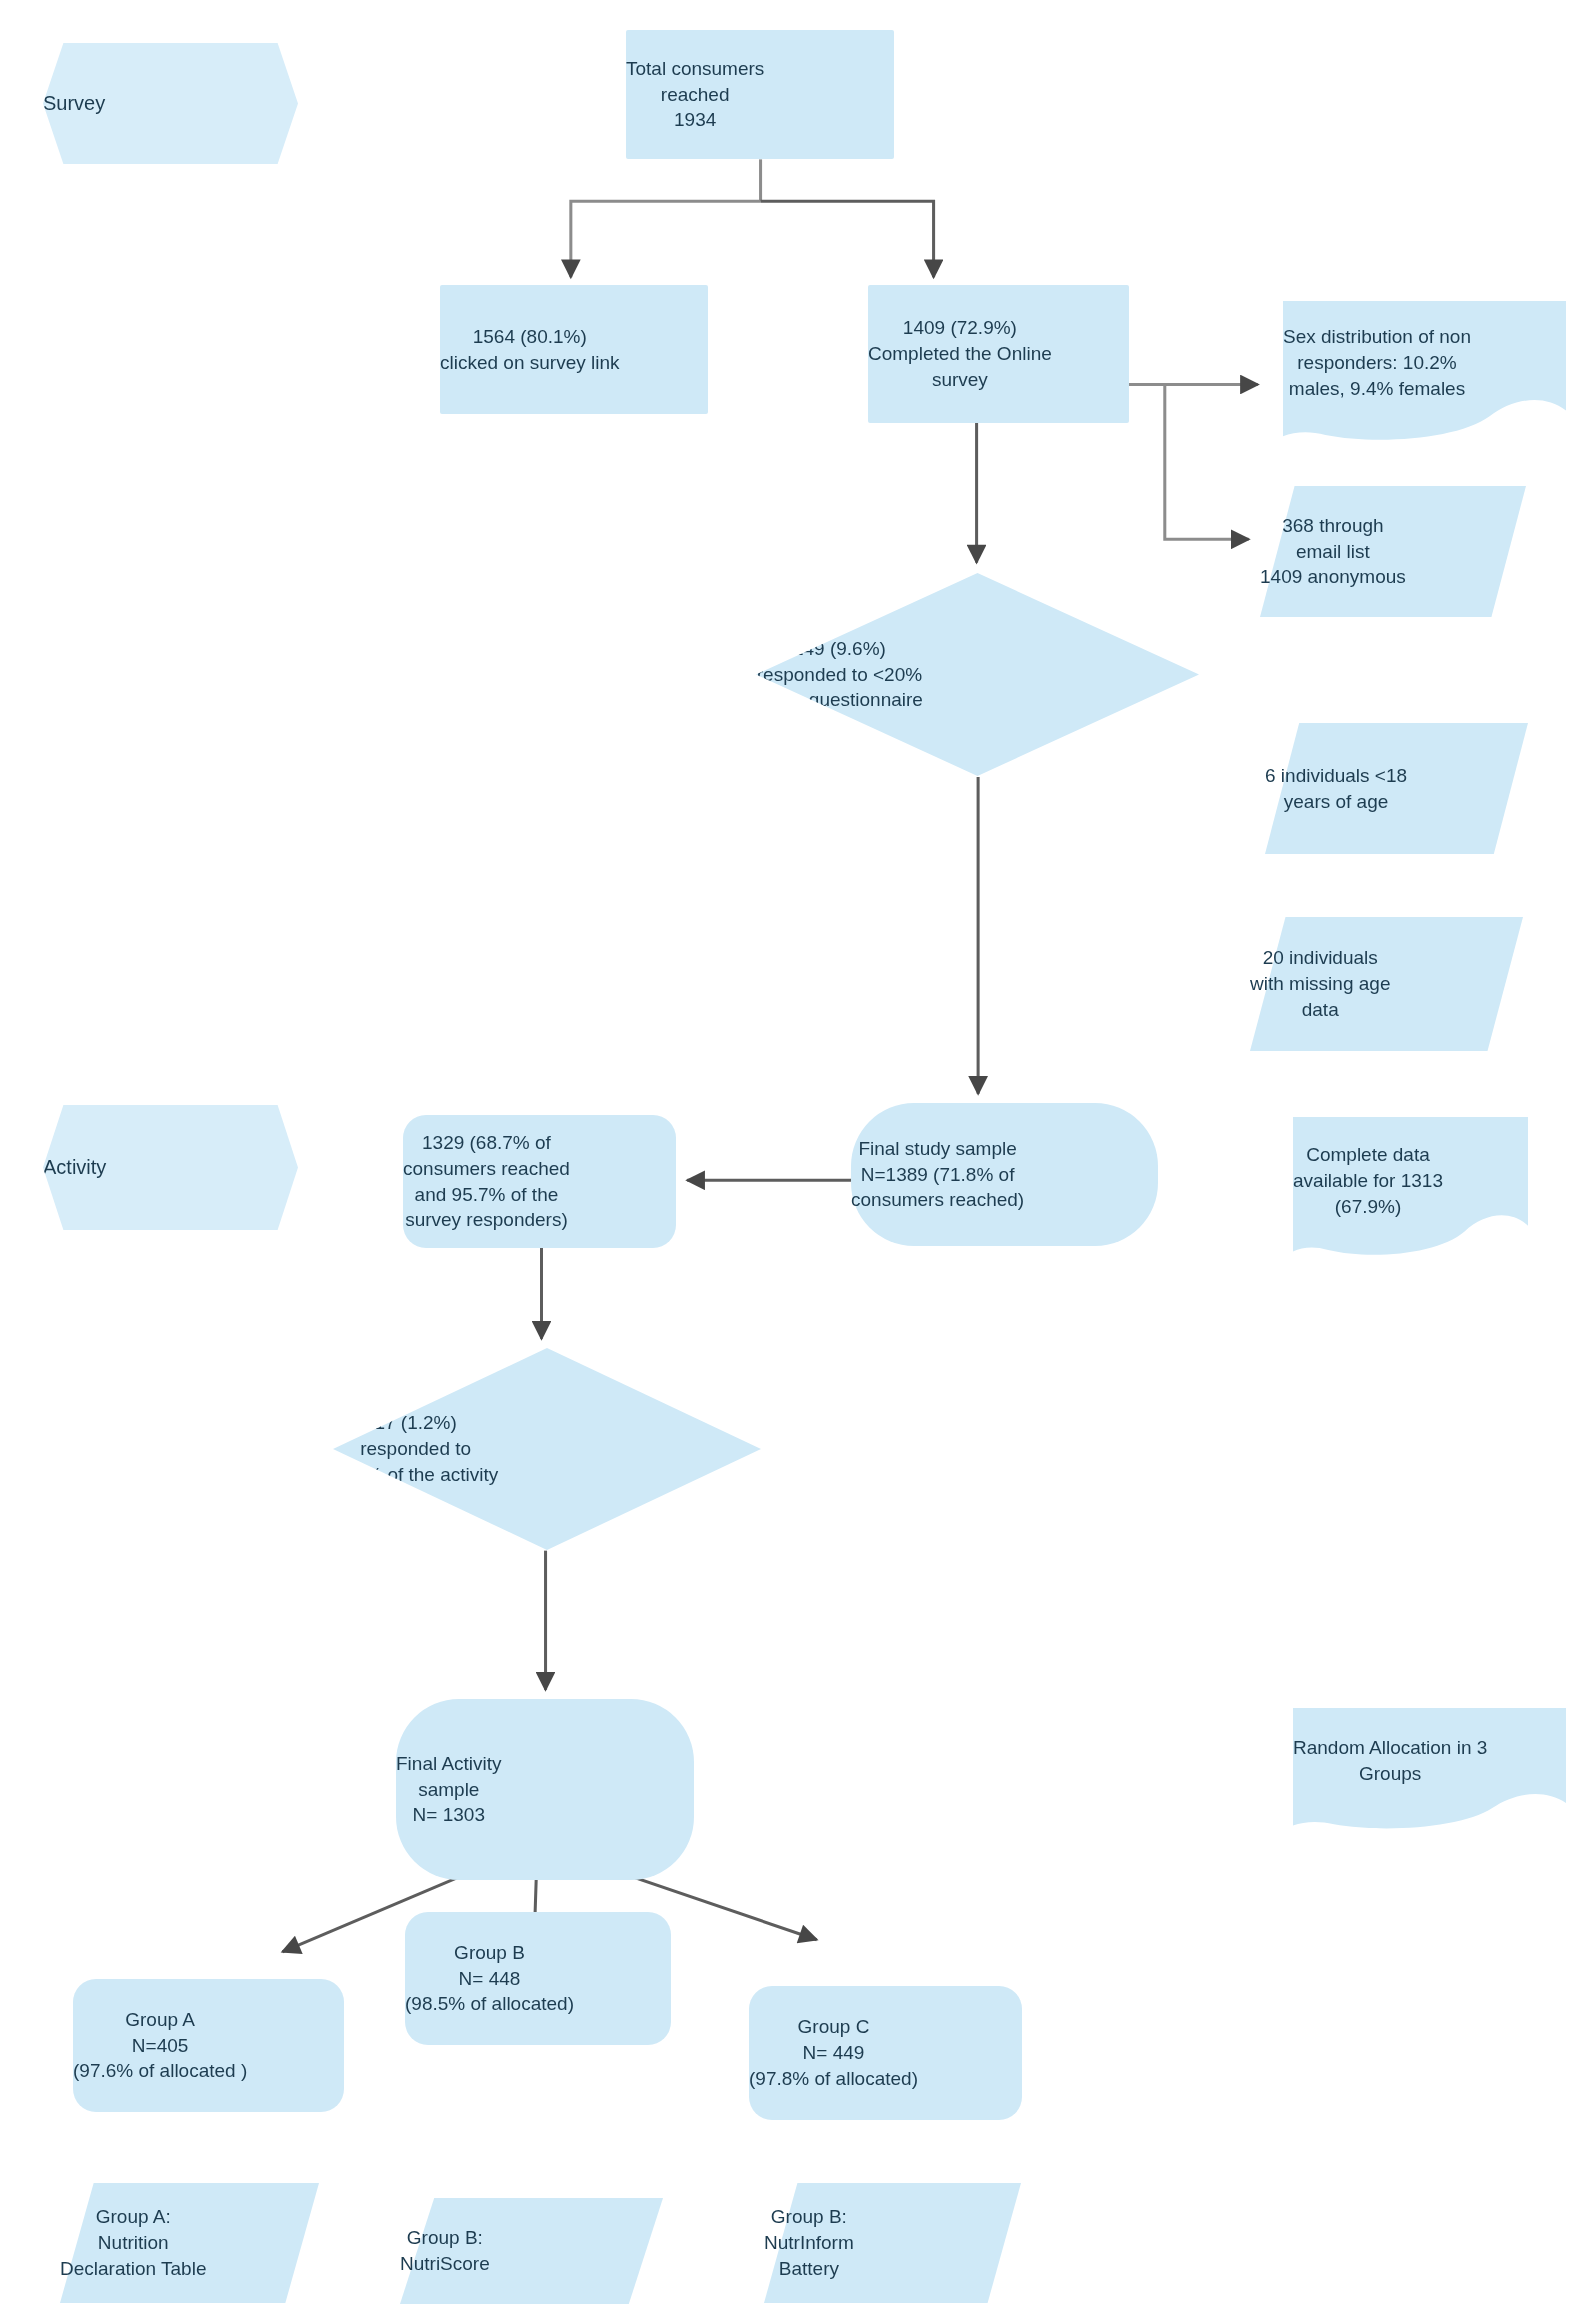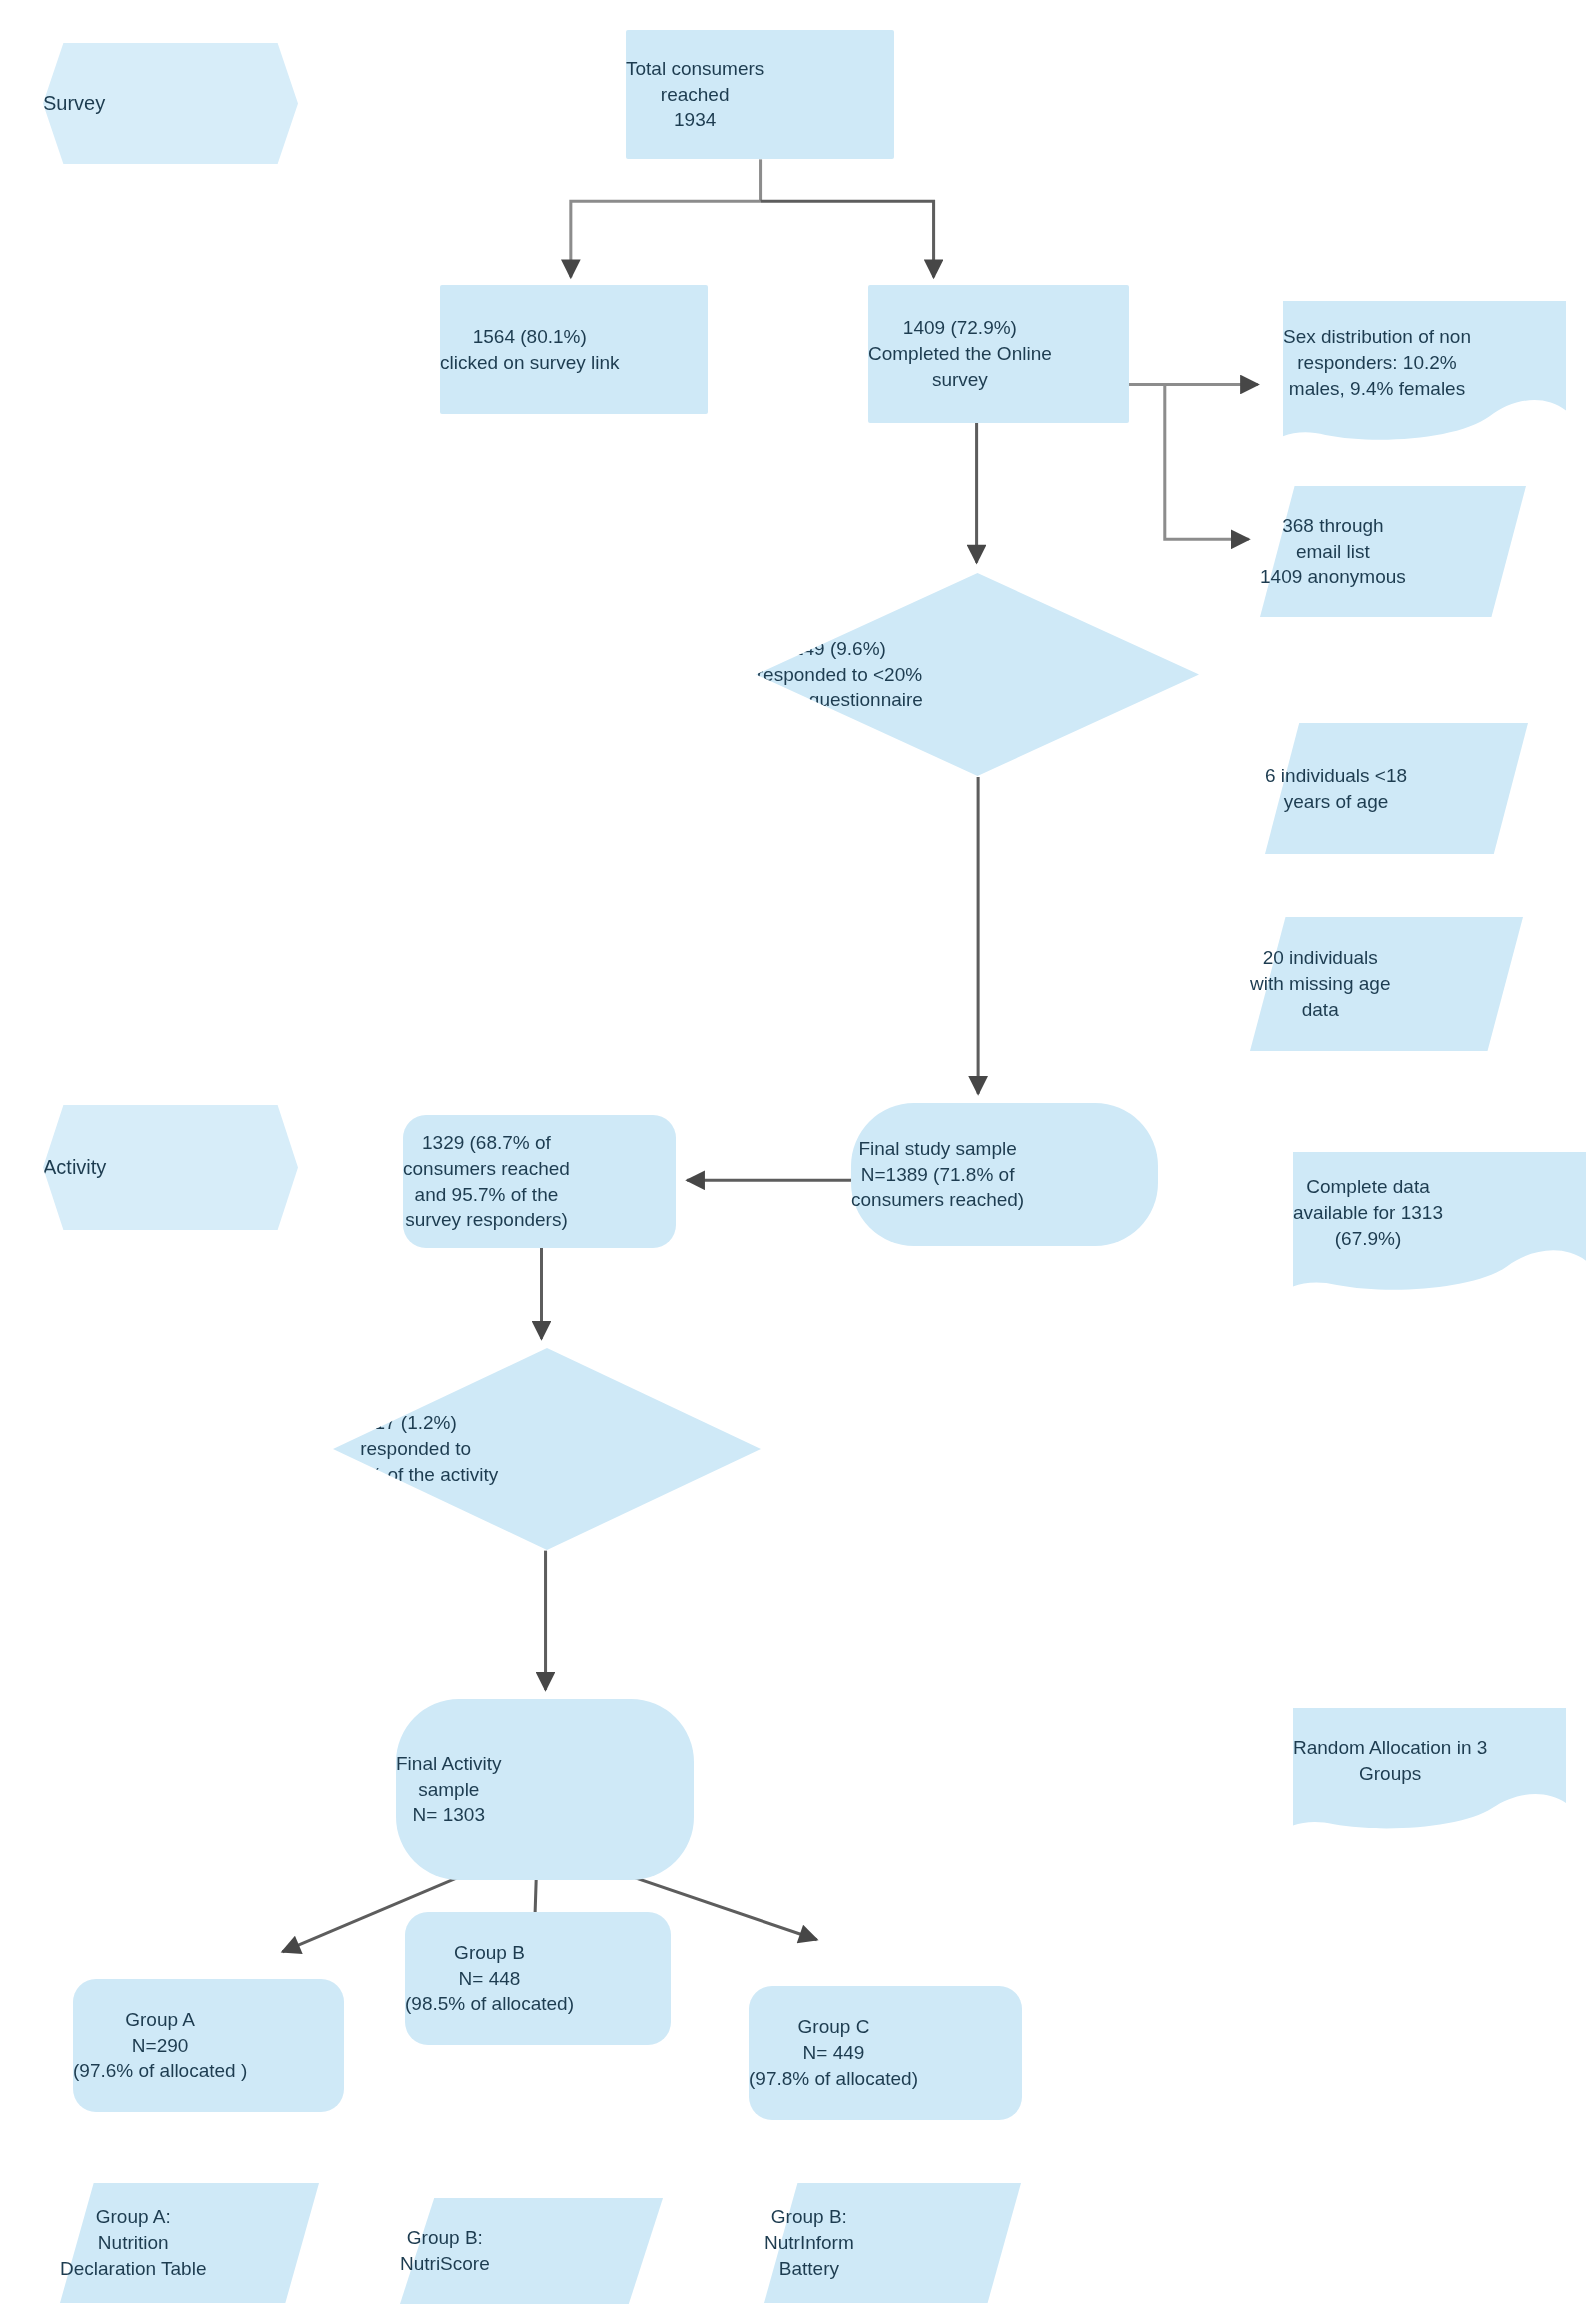--- a/index.html
+++ b/index.html
@@ -139,21 +139,21 @@
 and 95.7% of the
 survey responders)</div>
   </div>
 
   <div class="node stadium" style="left:851px;top:1103px;width:307px;height:143px">
     <div class="lbl">Final study sample
 N=1389 (71.8% of
 consumers reached)</div>
   </div>
 
-  <div class="node doc" style="left:1293px;top:1152px;width:293px;height:143px">
+  <div class="node doc" style="left:1293px;top:1117px;width:235px;height:143px">
     <svg class="doc-bg" viewBox="0 0 200 100" preserveAspectRatio="none">
       <path d="M0 0 H200 V76 C184 64 162 68 146 80 C124 96 66 100 30 93 C18 90 8 91 0 94 Z"></path>
     </svg>
     <div class="lbl">Complete data
 available for 1313
 (67.9%)</div>
   </div>
 
   <div class="node diamond" style="left:333px;top:1348px;width:428px;height:202px">
     <div class="lbl">17 (1.2%)
@@ -170,21 +170,21 @@
   <div class="node doc" style="left:1293px;top:1708px;width:273px;height:125px">
     <svg class="doc-bg" viewBox="0 0 200 100" preserveAspectRatio="none">
       <path d="M0 0 H200 V76 C184 64 162 68 146 80 C124 96 66 100 30 93 C18 90 8 91 0 94 Z"></path>
     </svg>
     <div class="lbl">Random Allocation in 3
 Groups</div>
   </div>
 
   <div class="node rounded" style="left:73px;top:1979px;width:271px;height:133px">
     <div class="lbl">Group A
-N=290
+N=405
 (97.6% of allocated )</div>
   </div>
 
   <div class="node rounded" style="left:405px;top:1912px;width:266px;height:133px">
     <div class="lbl">Group B
 N= 448
 (98.5% of allocated)</div>
   </div>
 
   <div class="node rounded" style="left:749px;top:1986px;width:273px;height:134px">

